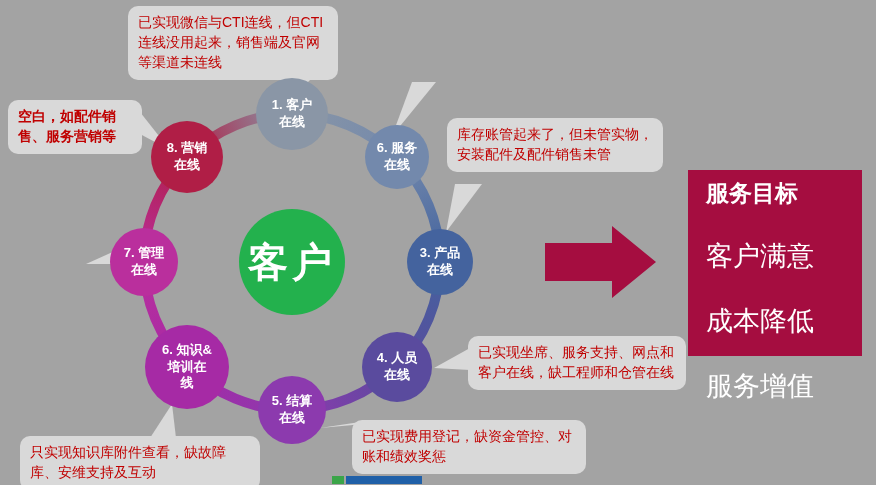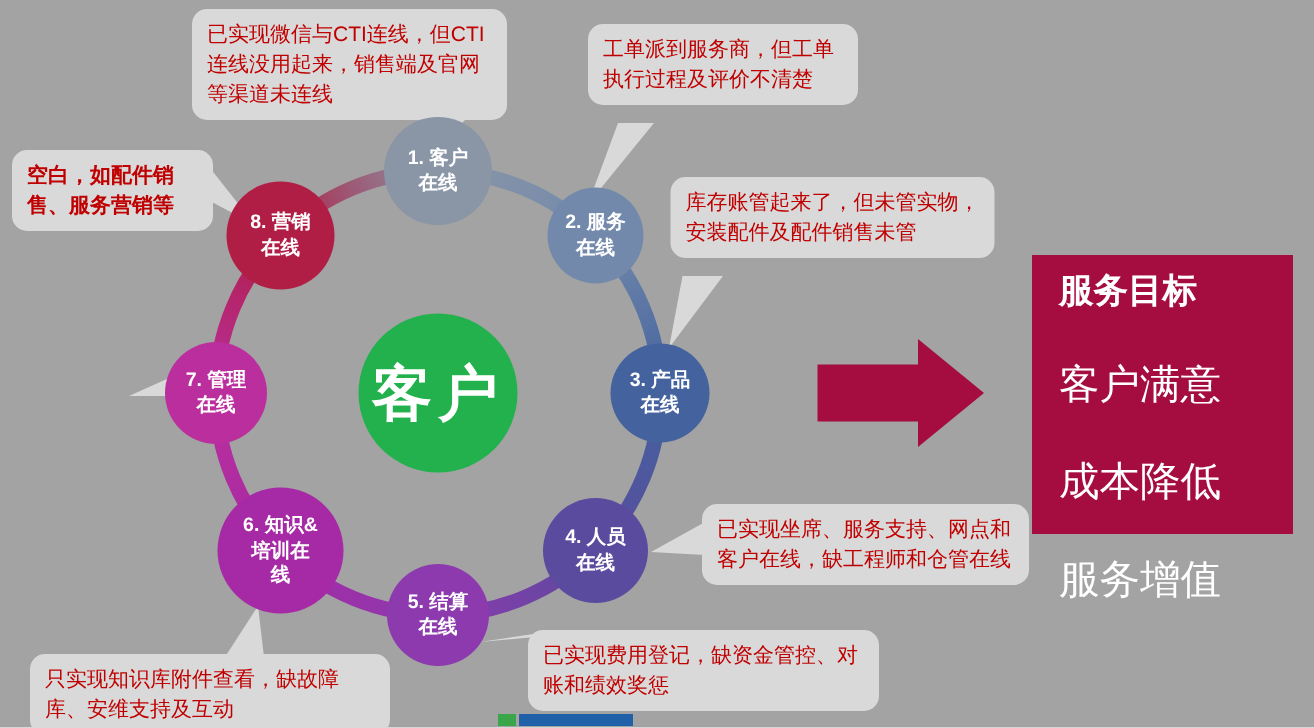--- a/index.html
+++ b/index.html
@@ -112,30 +112,29 @@
       <polygon class="tail" points="470,348 470,370 434,368"></polygon>
       <polygon class="tail" points="360,422 386,422 320,428"></polygon>
       <polygon class="tail" points="150,438 176,438 172,404"></polygon>
       <polygon class="tail" points="86,264 112,264 126,246"></polygon>
       <polygon class="tail" points="140,112 140,134 170,150"></polygon>
     </g>
     <polygon style="fill:var(--accent)" points="545,243 612,243 612,226 656,262 612,298 612,281 545,281"></polygon>
   </svg>
 
   <div class="callout c1">已实现微信与CTI连线，但CTI连线没用起来，销售端及官网等渠道未连线</div>
-  <div class="callout c2">工单派到服务商，但工单执行过程及评价不清楚</div>
   <div class="callout c3">库存账管起来了，但未管实物，安装配件及配件销售未管</div>
   <div class="callout c4">已实现坐席、服务支持、网点和客户在线，缺工程师和仓管在线</div>
   <div class="callout c5">已实现费用登记，缺资金管控、对账和绩效奖惩</div>
   <div class="callout c6">只实现知识库附件查看，缺故障库、安维支持及互动</div>
   <div class="callout c8">空白，如配件销售、服务营销等</div>
 
   <div class="node n1" style="background-color: rgb(138, 150, 166);">1. 客户
 在线</div>
-  <div class="node n2" style="background-color: rgb(115, 137, 172);">2. 服务
+  <div class="node n2" style="background-color: rgb(115, 137, 172);">6. 服务
 在线</div>
   <div class="node n3" style="background-color: rgb(68, 99, 158);">3. 产品
 在线</div>
   <div class="node n4" style="background-color: rgb(90, 75, 158);">4. 人员
 在线</div>
   <div class="node n5" style="background-color: rgb(140, 58, 174);">5. 结算
 在线</div>
   <div class="node n6" style="background-color: rgb(166, 42, 165);">6. 知识&amp;
 培训在
 线</div>

